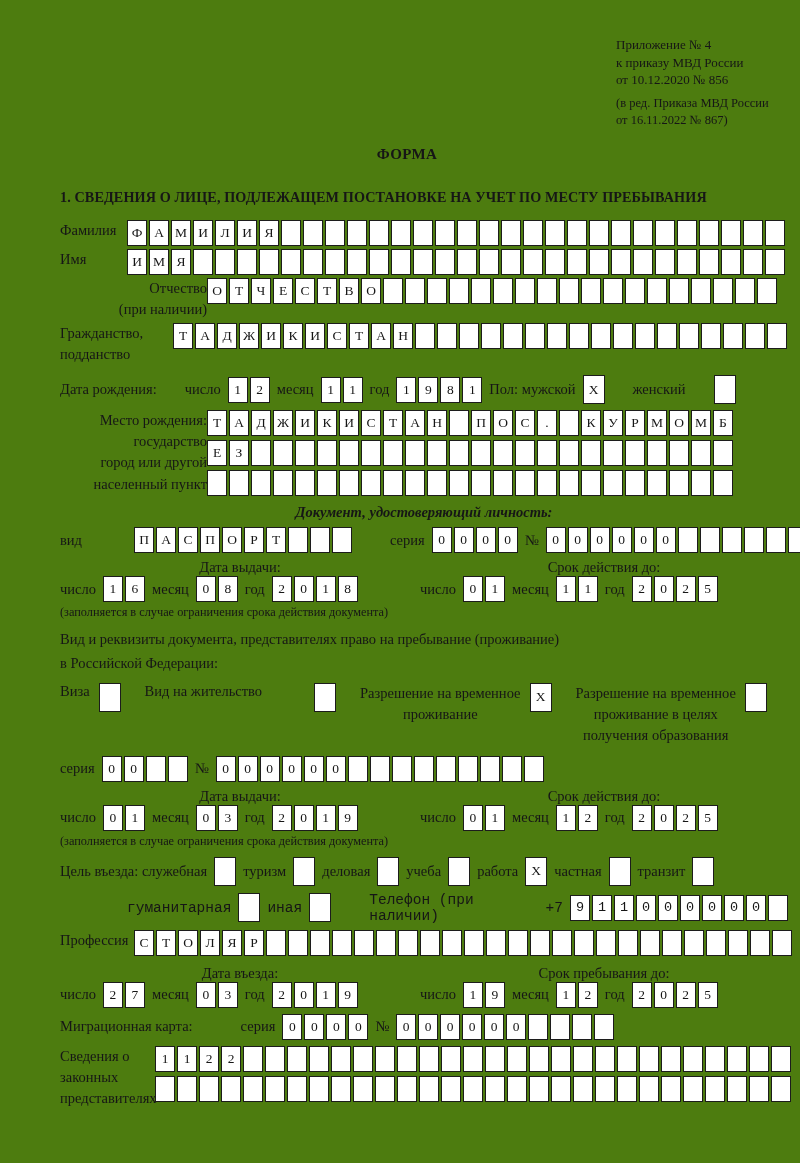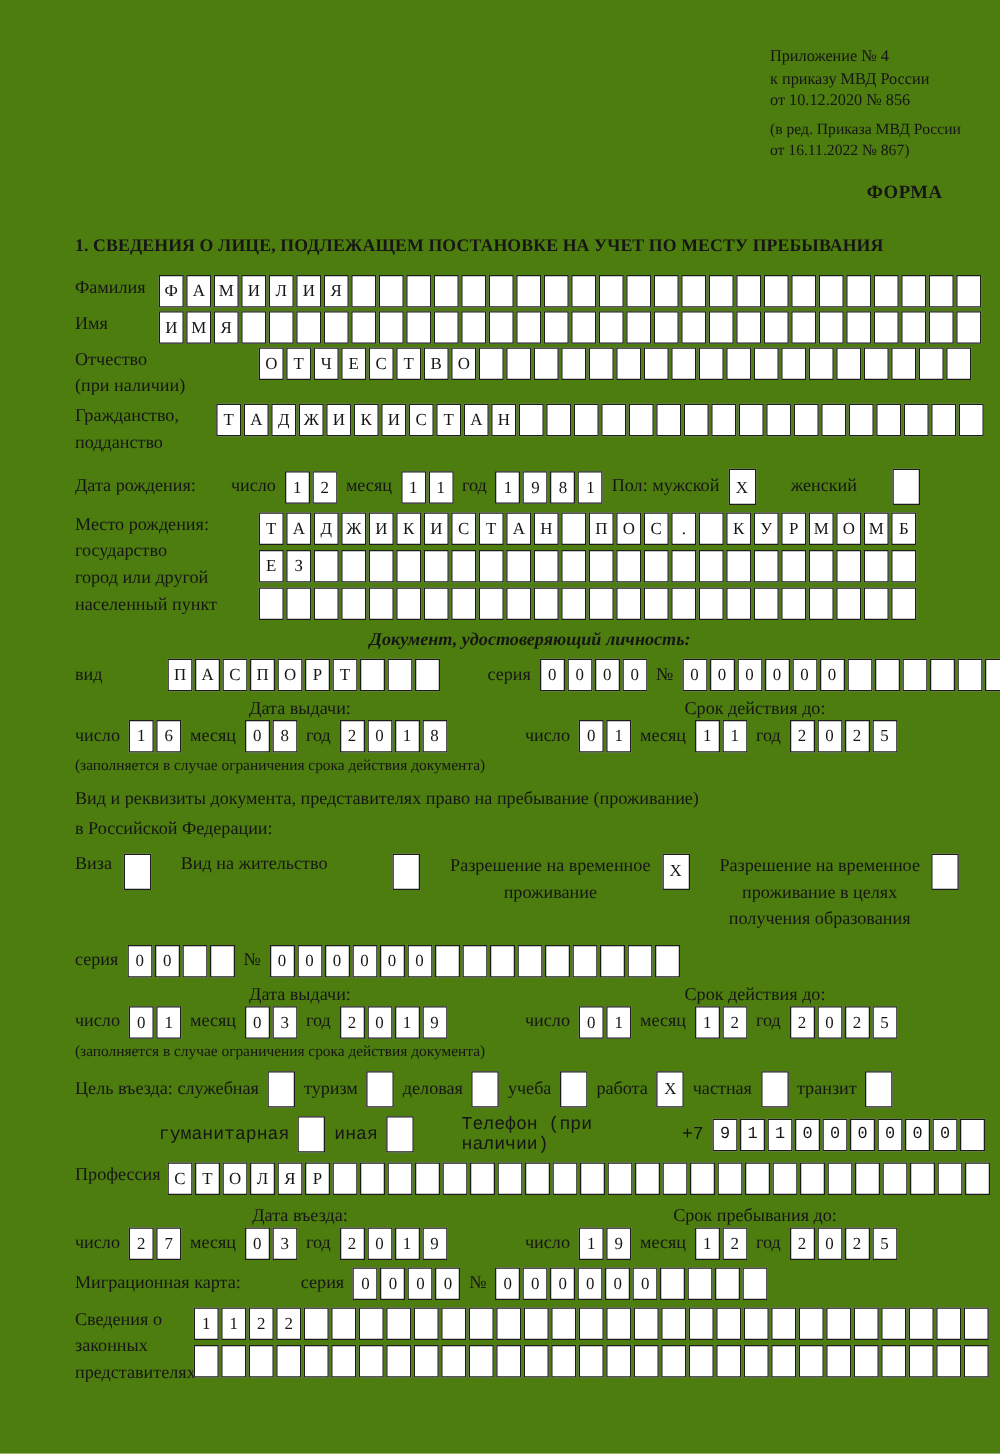--- a/index.html
+++ b/index.html
@@ -5,28 +5,28 @@
   html,body{margin:0;padding:0;background:#fff;}
   .page{
     width:800px;height:1163px;box-sizing:border-box;
     padding:36px 12px 0 60px;
     font-family:"Liberation Serif","DejaVu Serif",serif;
     color:#161616;background:#4d7c0f;position:relative;overflow:hidden;
   }
   .apx{margin-left:556px;font-size:13px;line-height:1.35;}
   .apx .amend{margin-top:6px;font-size:12.5px;}
   .apx .amend2{font-size:12.5px;}
-  .forma{font-weight:bold;font-size:15px;text-align:right;padding-right:34px;margin-top:18px;letter-spacing:.4px;}
+  .forma{font-weight:bold;font-size:15px;text-align:center;padding-right:34px;margin-top:18px;letter-spacing:.4px;}
   .title{text-align:center;font-weight:bold;font-size:15.5px;margin-top:14px;line-height:1.5;}
   .blank-line{display:inline-block;width:66px;border-bottom:2px solid #333;height:13px;margin-left:10px;}
   .sec{font-weight:bold;font-size:14.2px;margin-top:26px;margin-bottom:14px;letter-spacing:.1px;}
   .row{display:flex;align-items:flex-start;margin-bottom:3px;}
   .lbl{font-size:14.5px;line-height:1.45;flex:none;}
   .w67{width:67px;}
-  .w147{width:147px;}
+  .w147{width:147px;text-align:right;}
   .w113{width:113px;}
   .w74{width:74px;}
   .w95{width:95px;}
   .cells{display:flex;gap:2px;flex:none;}
   .b{box-sizing:border-box;flex:none;width:20px;height:26px;border:1.5px solid #1c1c1c;
      display:flex;align-items:center;justify-content:center;font-size:13.5px;background:#fff;}
   .cbx .b{width:22px;height:29px;}
   .stack{display:flex;flex-direction:column;gap:4px;}
   .irow{display:flex;align-items:center;gap:7px;font-size:14.5px;flex-wrap:nowrap;}
   .dochead{font-weight:bold;font-size:14.5px;text-align:center;margin:8px 0 6px 0;font-style:italic;}

